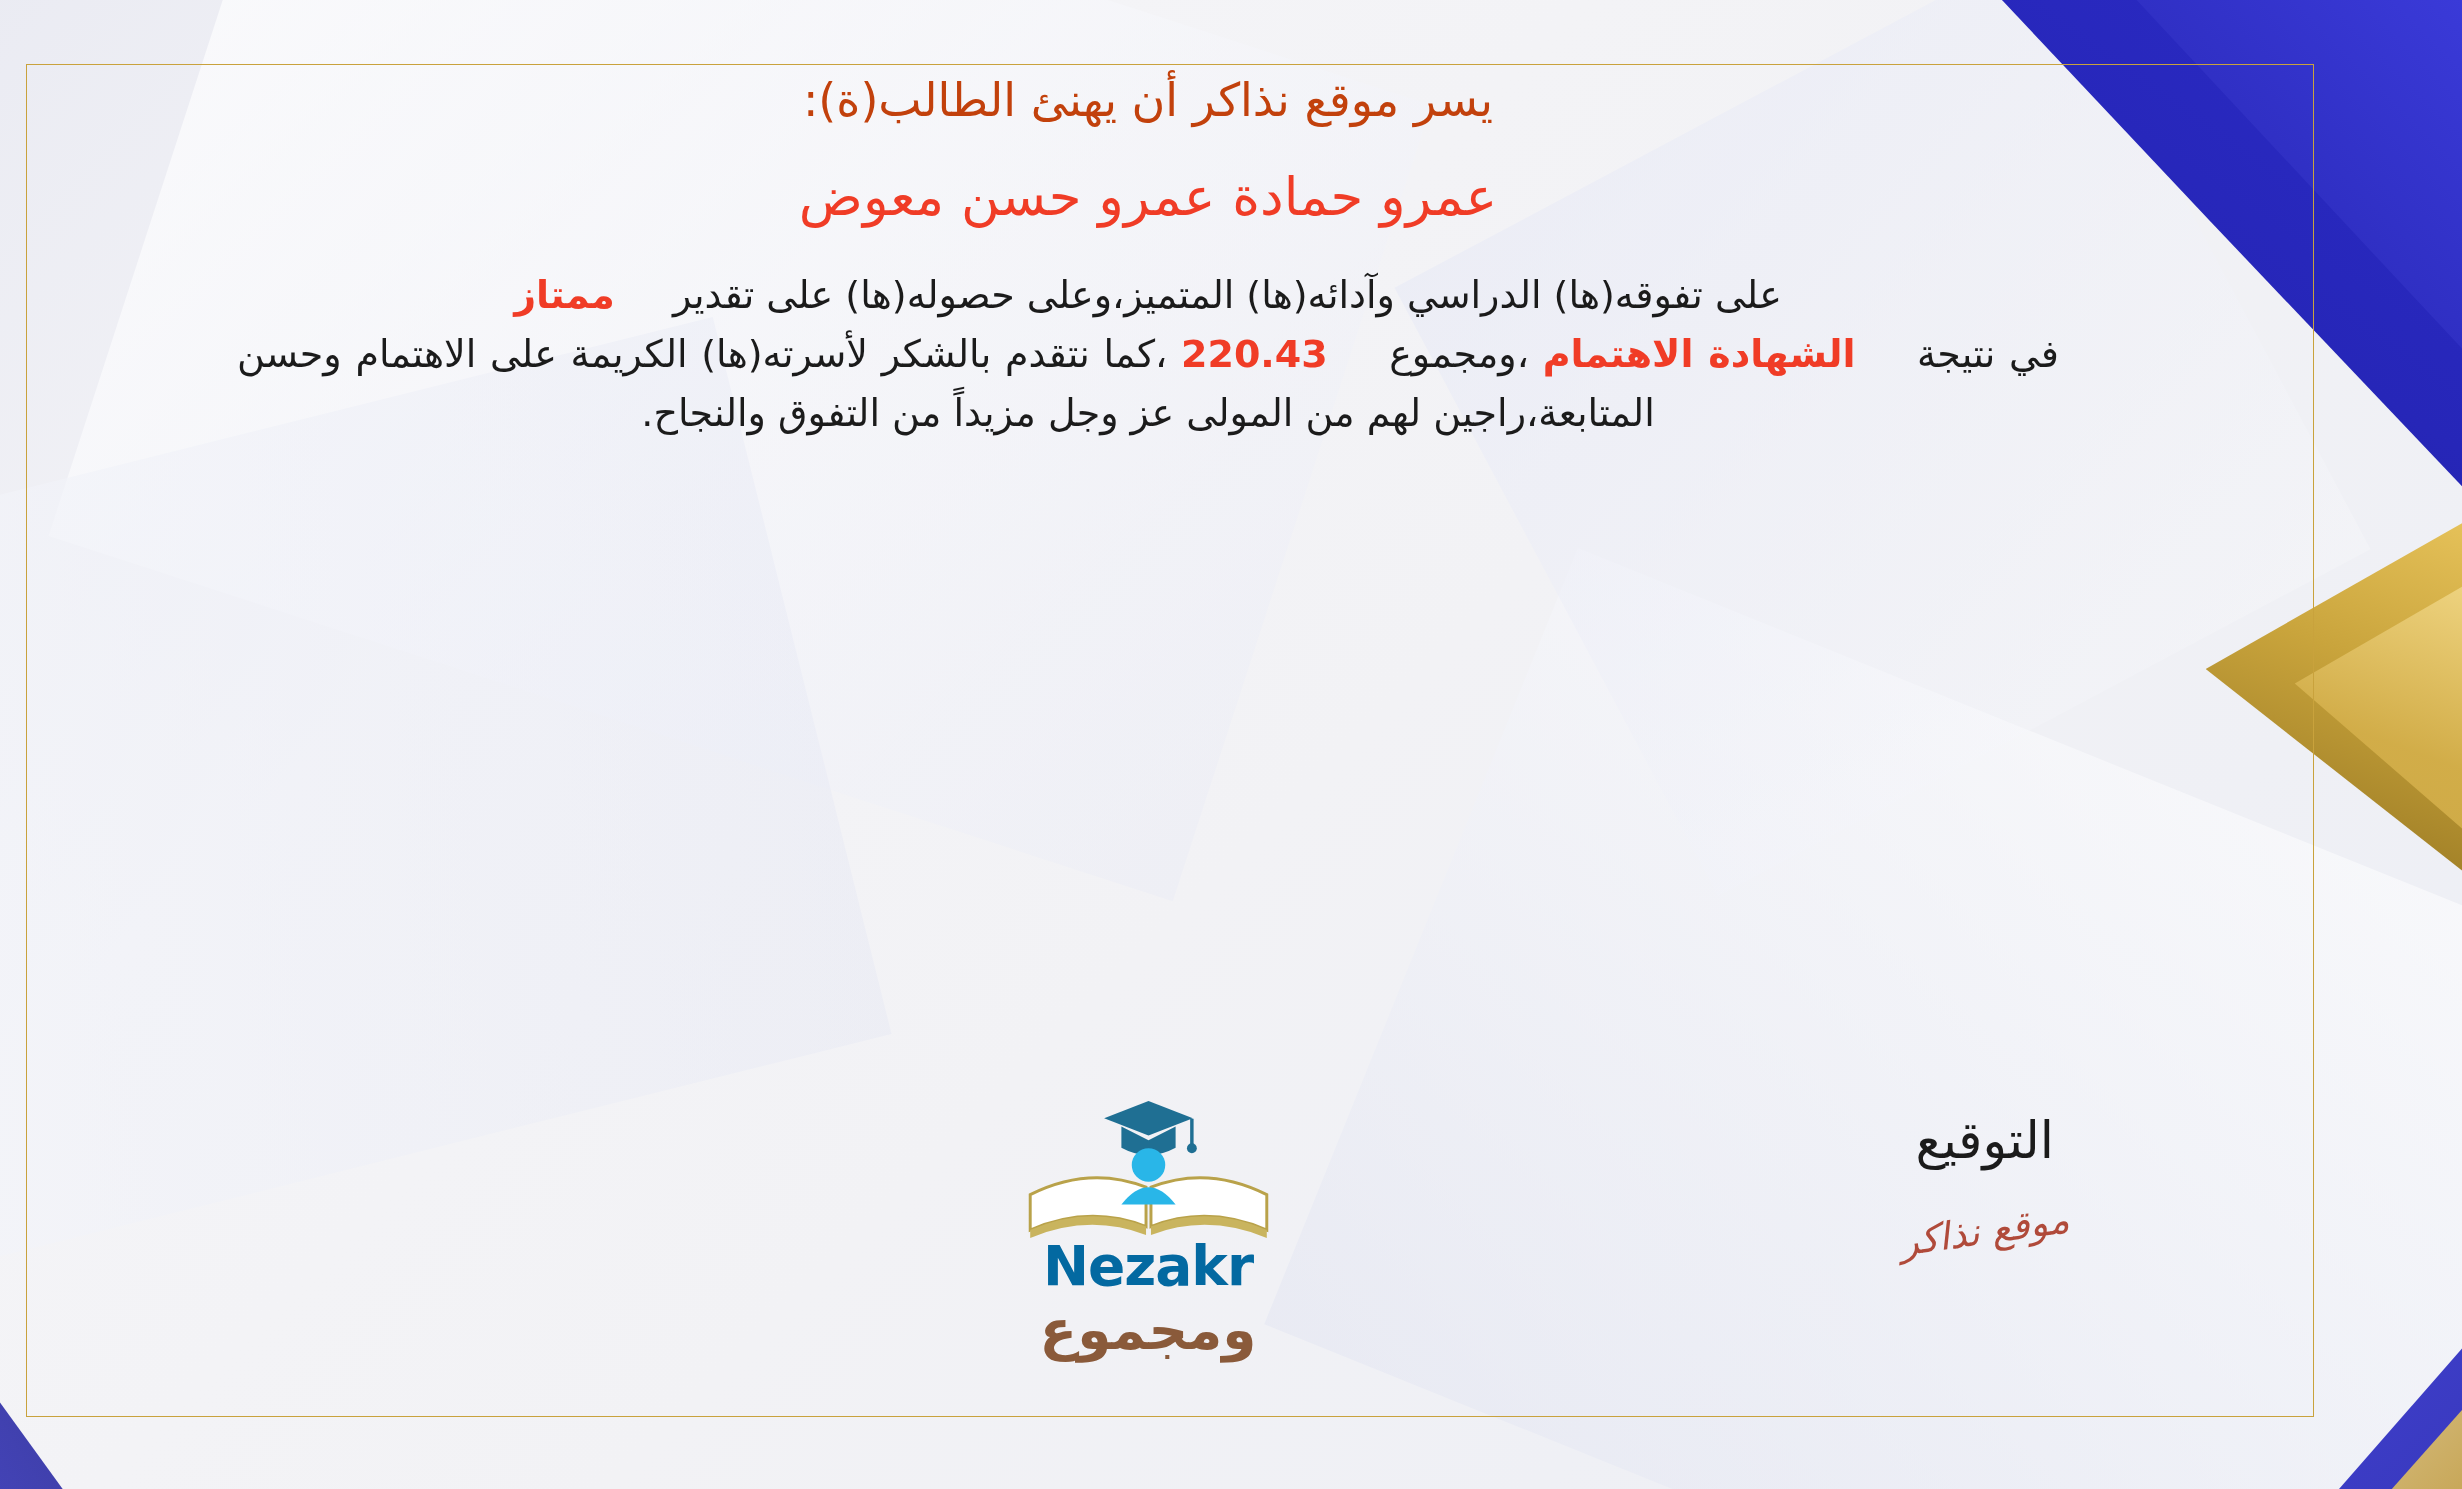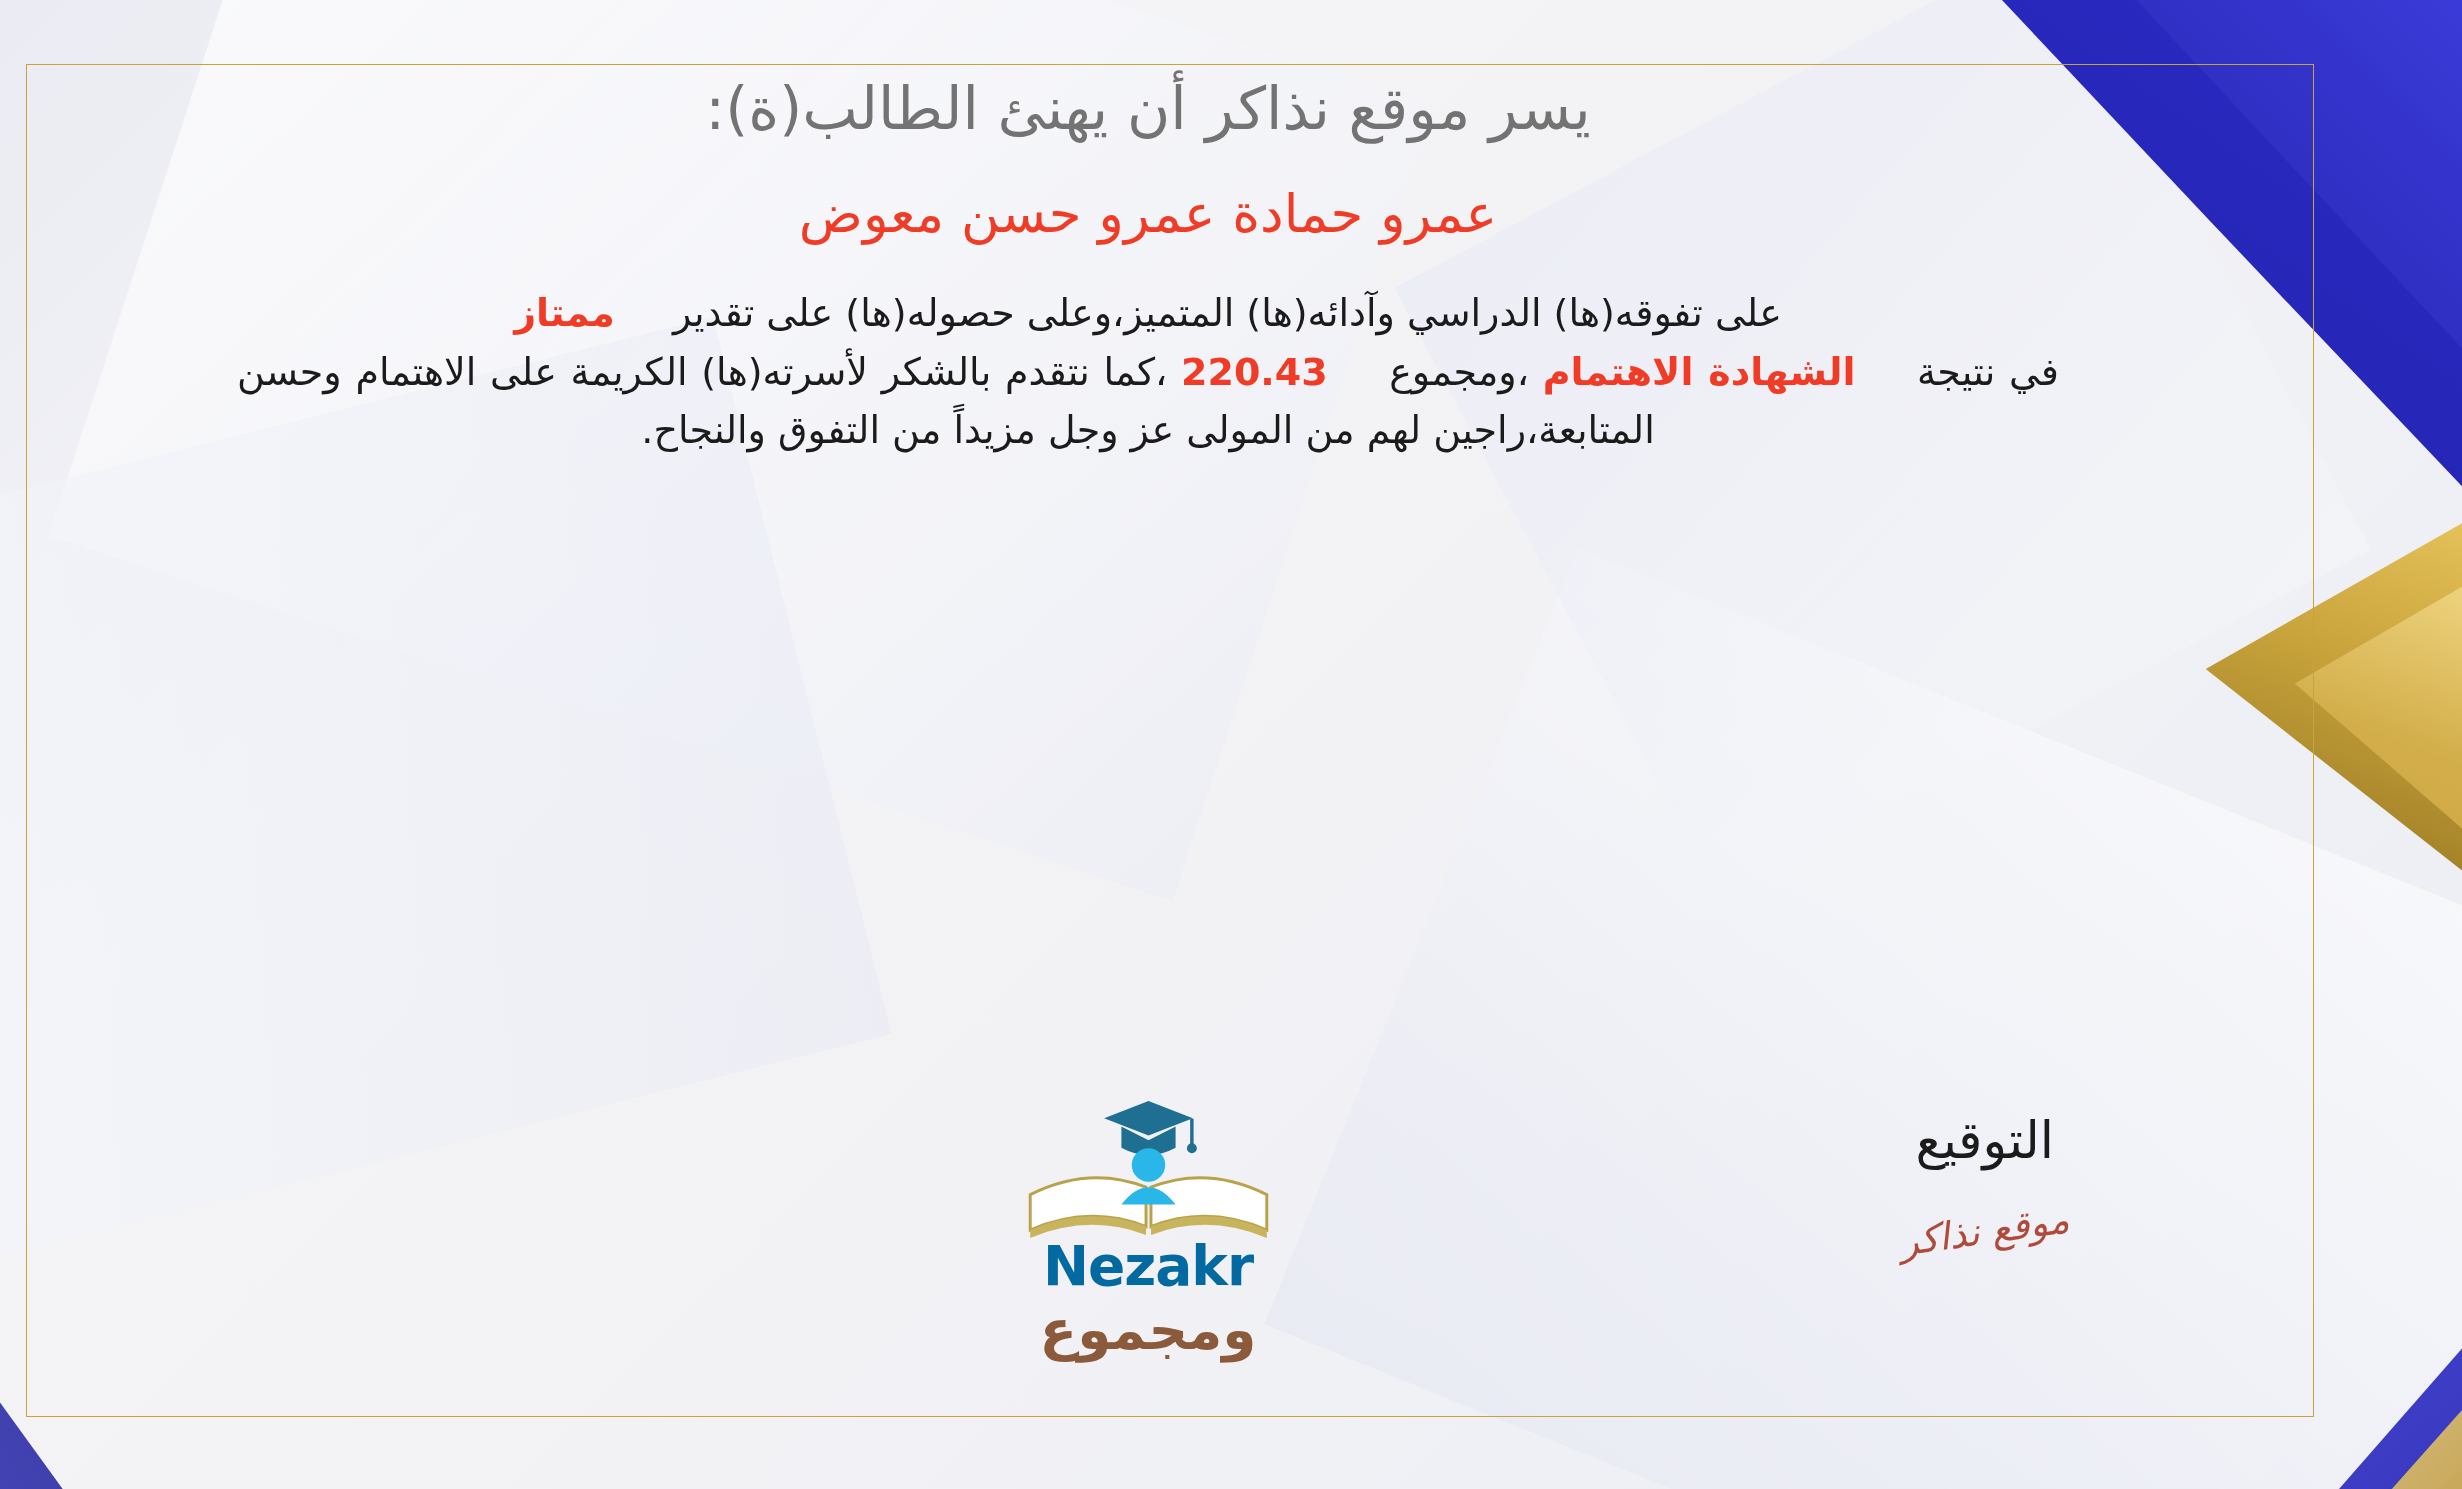--- a/index.html
+++ b/index.html
@@ -160,22 +160,22 @@
   }
 
   .body-block {
     width: 1822px;
     margin-top: 69px;
     text-align: center;
     direction: rtl;
   }
 
   .line-intro {
-    font-size: 59px;
-    color: #737373;
+    font-size: 46px;
+    color: #c2410c;
     font-weight: 500;
     line-height: 1.35;
   }
 
   .student-name {
     margin-top: 29.5px;
     font-size: 53px;
     color: #f03c26;
     font-weight: 400;
     line-height: 1.35;

